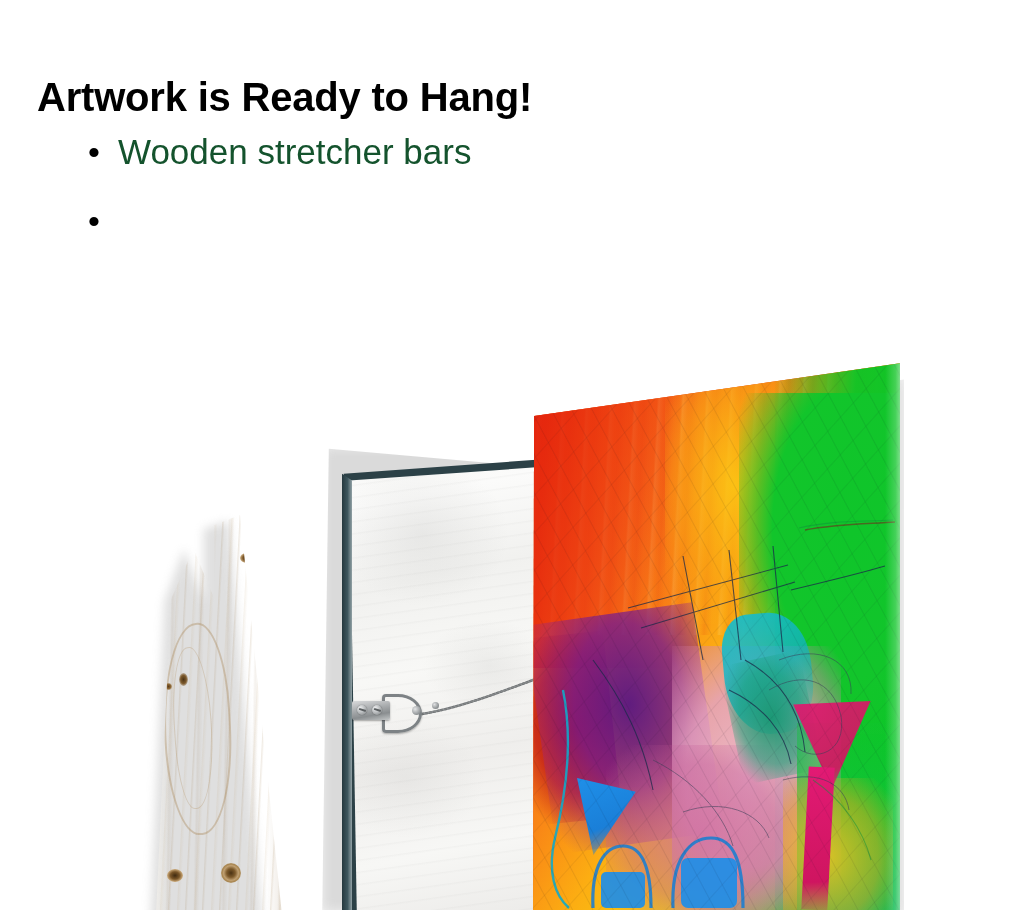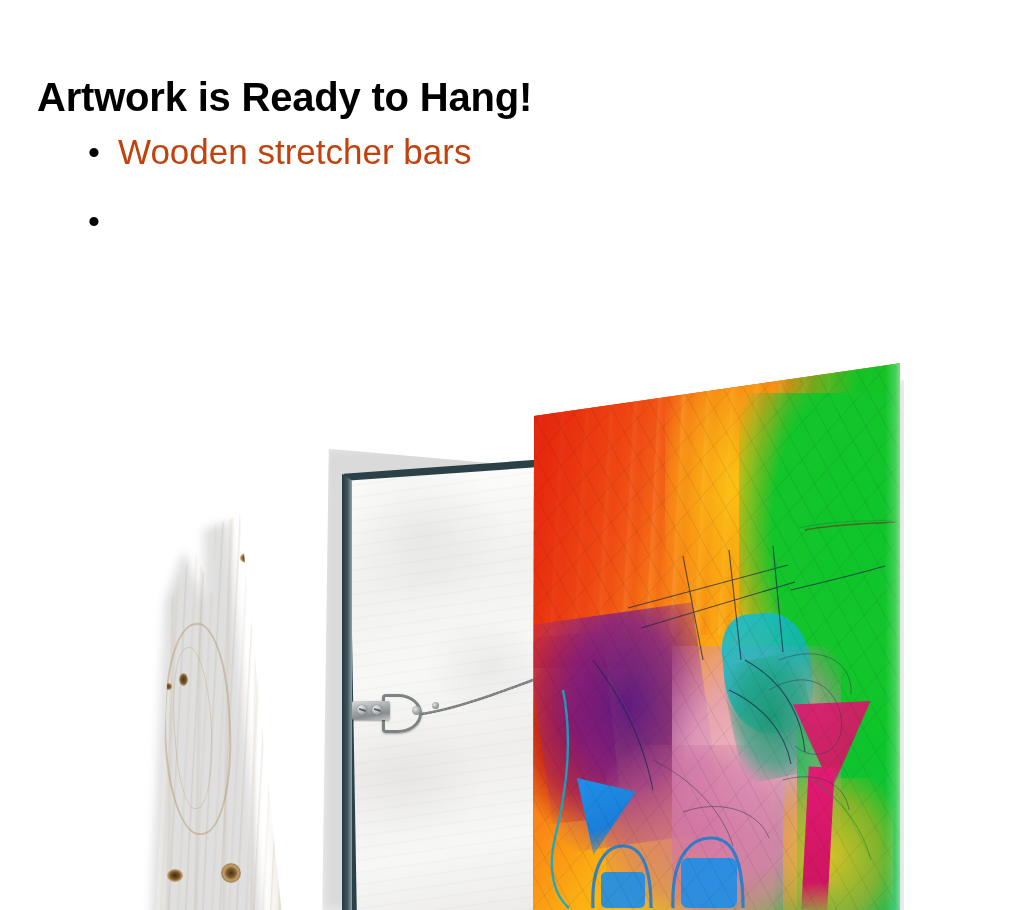--- a/index.html
+++ b/index.html
@@ -19,21 +19,21 @@
     font-size:40px;font-weight:bold;color:#000000;
     letter-spacing:-0.2px;line-height:1.1;white-space:nowrap;margin-top:25px;
   }
   .bullets{position:absolute;left:88px;top:132px;width:920px;}
   .bullet-row{display:flex;align-items:baseline;margin-bottom:32px;}
   .bullet-dot{
     width:30px;flex:0 0 30px;font-size:34px;line-height:1;color:#000;
     text-align:left;
   }
   .bullet-text{
-    font-size:35px;color:#c2410c;line-height:1.15;white-space:nowrap;
+    font-size:35px;color:#14532d;line-height:1.15;white-space:nowrap;
     font-weight:400;
   }
 
   
   .scene{position:absolute;left:0;top:330px;width:1024px;height:580px;}
 
   
   .wood-wrap{position:absolute;left:150px;top:185px;width:160px;height:400px;}
   .wood-shadow{
     position:absolute;left:0;top:0;width:160px;height:400px;

